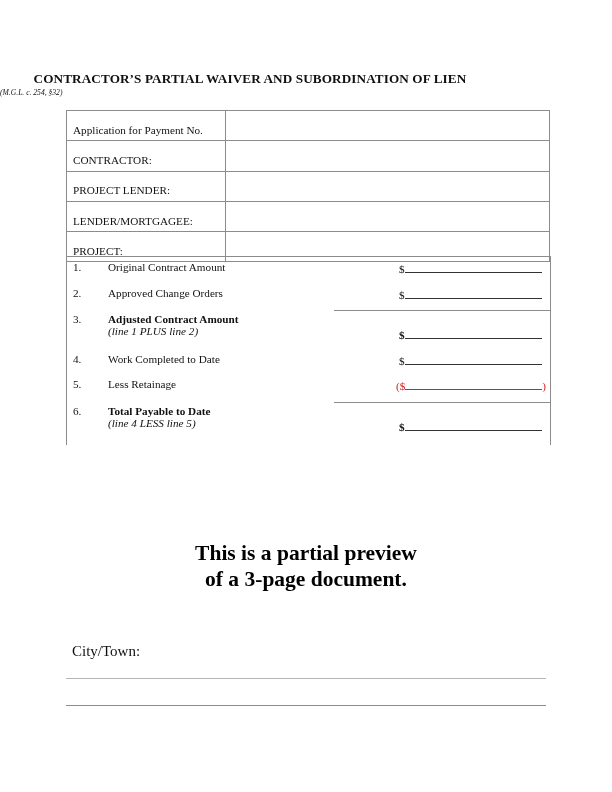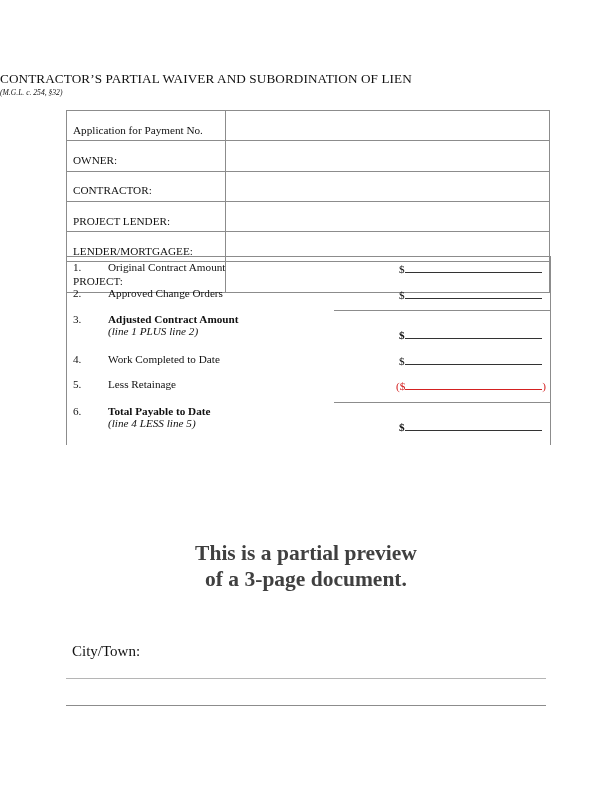--- a/index.html
+++ b/index.html
@@ -1,19 +1,19 @@
 <!DOCTYPE html>
 <html><head>
   <meta charset="utf-8">
   <style>
     html, body { margin: 0; padding: 0; background: #ffffff; }
     body { width: 612px; height: 792px; position: relative; overflow: hidden;
            font-family: "Liberation Serif", "DejaVu Serif", serif; color: #111; }
-    .title { position: absolute; left: 0; width: 500px; top: 71px; text-align: left;
-             font-weight: normal; font-size: 13.2px; letter-spacing: 0.1px; }
+    .title { position: absolute; left: 0; width: 500px; top: 71px; text-align: center;
+             font-weight: bold; font-size: 13.2px; letter-spacing: 0.1px; }
     .subtitle { position: absolute; left: 0; width: 612px; top: 88px; text-align: left;
                 font-style: italic; font-size: 7.6px; }
     .info-table { position: absolute; left: 66px; top: 110px; width: 484px;
                   border-collapse: collapse; font-size: 11.2px; }
     .info-table td { border: 1px solid #8c8c8c; height: 21.3px; padding: 8px 0 0 6px; vertical-align: middle; }
     .info-table td.label { width: 152px; }
     .info-table td.value { padding: 0; }
     .info-table td.value .field { width: 100%; height: 21px; box-sizing: border-box; }
 
     .calc { position: absolute; left: 66px; top: 256px; width: 483px; height: 188px;
@@ -24,42 +24,36 @@
     .lbl .sub { display: block; font-style: italic; font-weight: normal; }
     .bold { font-weight: bold; font-family: Liberation Serif, serif; }
     .amt { position: absolute; left: 332px; width: 146px; white-space: nowrap; }
     .amt .dollar { display: inline-block; }
     .amt .line { display: inline-block; border-bottom: 1px solid #333; height: 11px; vertical-align: baseline; }
     .amt.red { color: #d42121; }
     .amt.red .line { border-bottom-color: #d42121; }
     .sep { position: absolute; left: 267px; width: 216px; border-top: 1px solid #8c8c8c; }
 
     .preview { position: absolute; left: 0; width: 612px; top: 540px; text-align: center;
-               color: #404040; font-weight: bold; font-size: 21.5px; line-height: 26px; }
+               color: #000000; font-weight: bold; font-size: 21.5px; line-height: 26px; }
 
     .city-top { position: absolute; left: 66px; width: 480px; top: 678px; border-top: 1px solid #b5b5b5; }
     .city-label { position: absolute; left: 72px; top: 643px; font-size: 15px; }
     .city-bottom { position: absolute; left: 66px; width: 480px; top: 705px; border-top: 1px solid #8c8c8c; }
   </style>
 </head>
 <body>
 
 <div class="title">CONTRACTOR’S PARTIAL WAIVER AND SUBORDINATION OF LIEN</div>
 <div class="subtitle">(M.G.L. c. 254, §32)</div>
 
 <table class="info-table">
   <tbody>
       <tr>
     <td class="label">Application for Payment No.</td>
-    <td class="value">
-          <div class="field"></div>
-        </td>
-  </tr>
-  <tr>
-    <td class="label">OWNER:</td>
     <td class="value">
           <div class="field"></div>
         </td>
   </tr>
   <tr>
     <td class="label">CONTRACTOR:</td>
     <td class="value">
           <div class="field"></div>
         </td>
   </tr>

